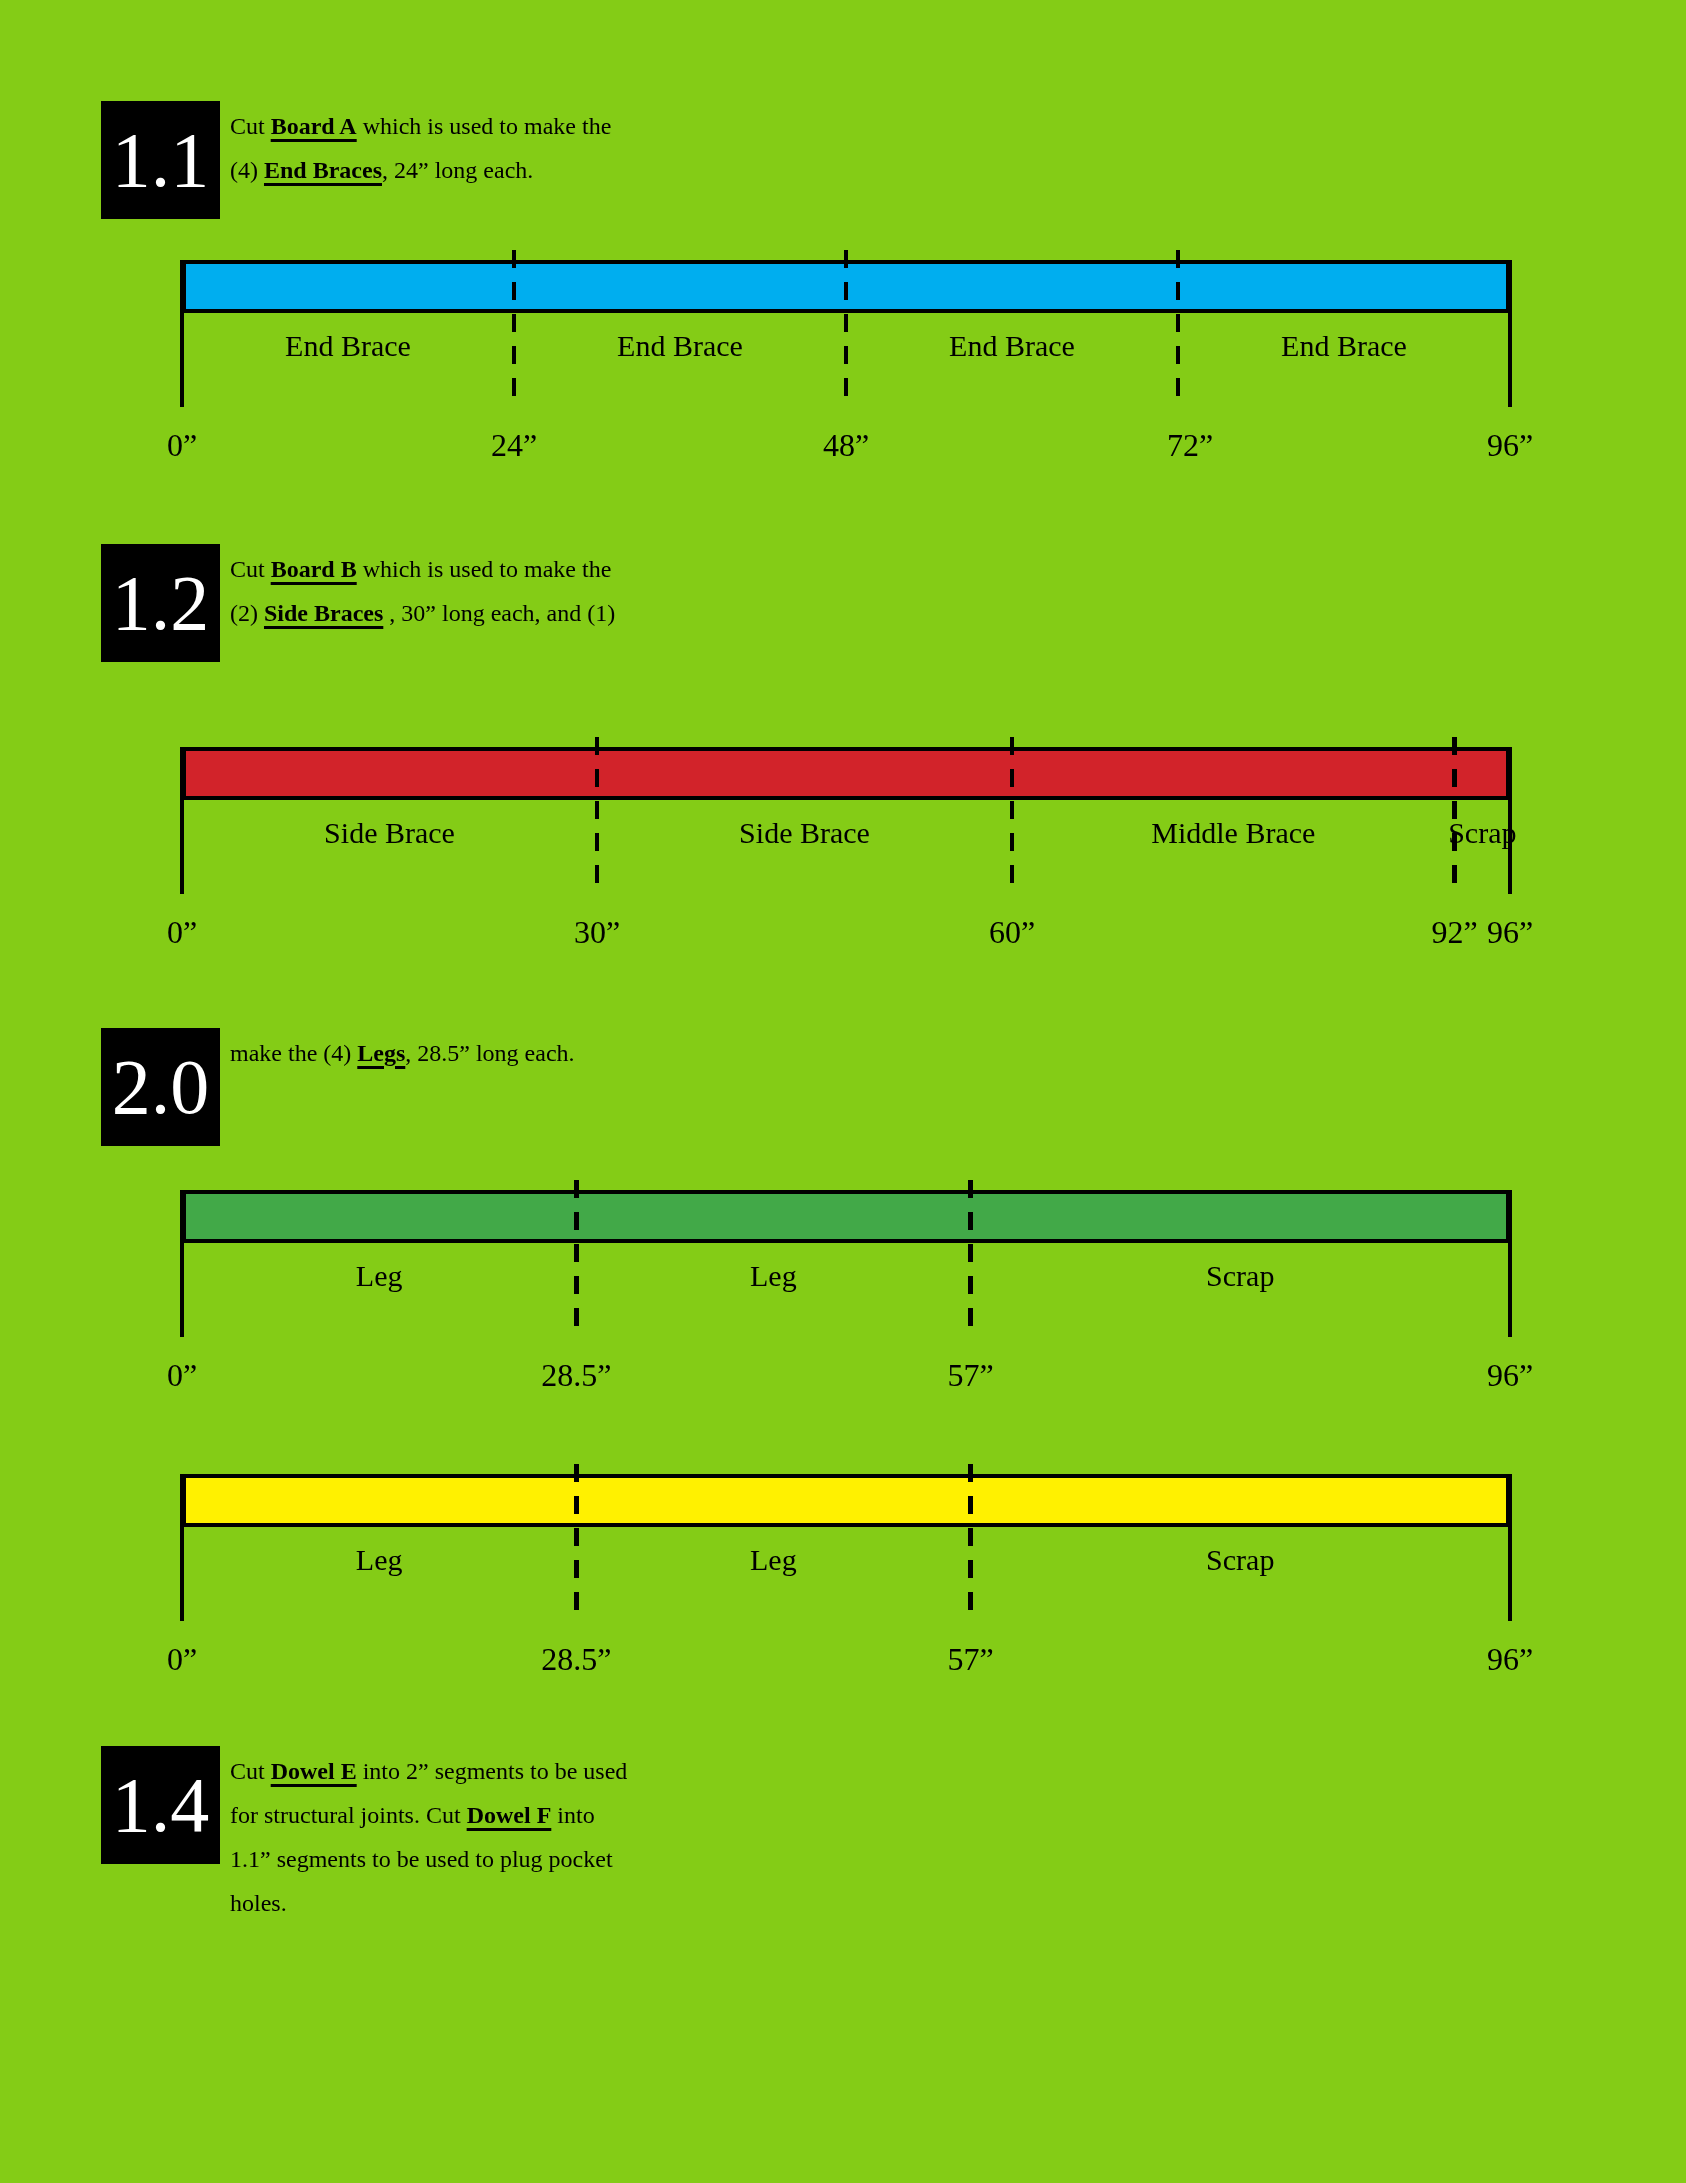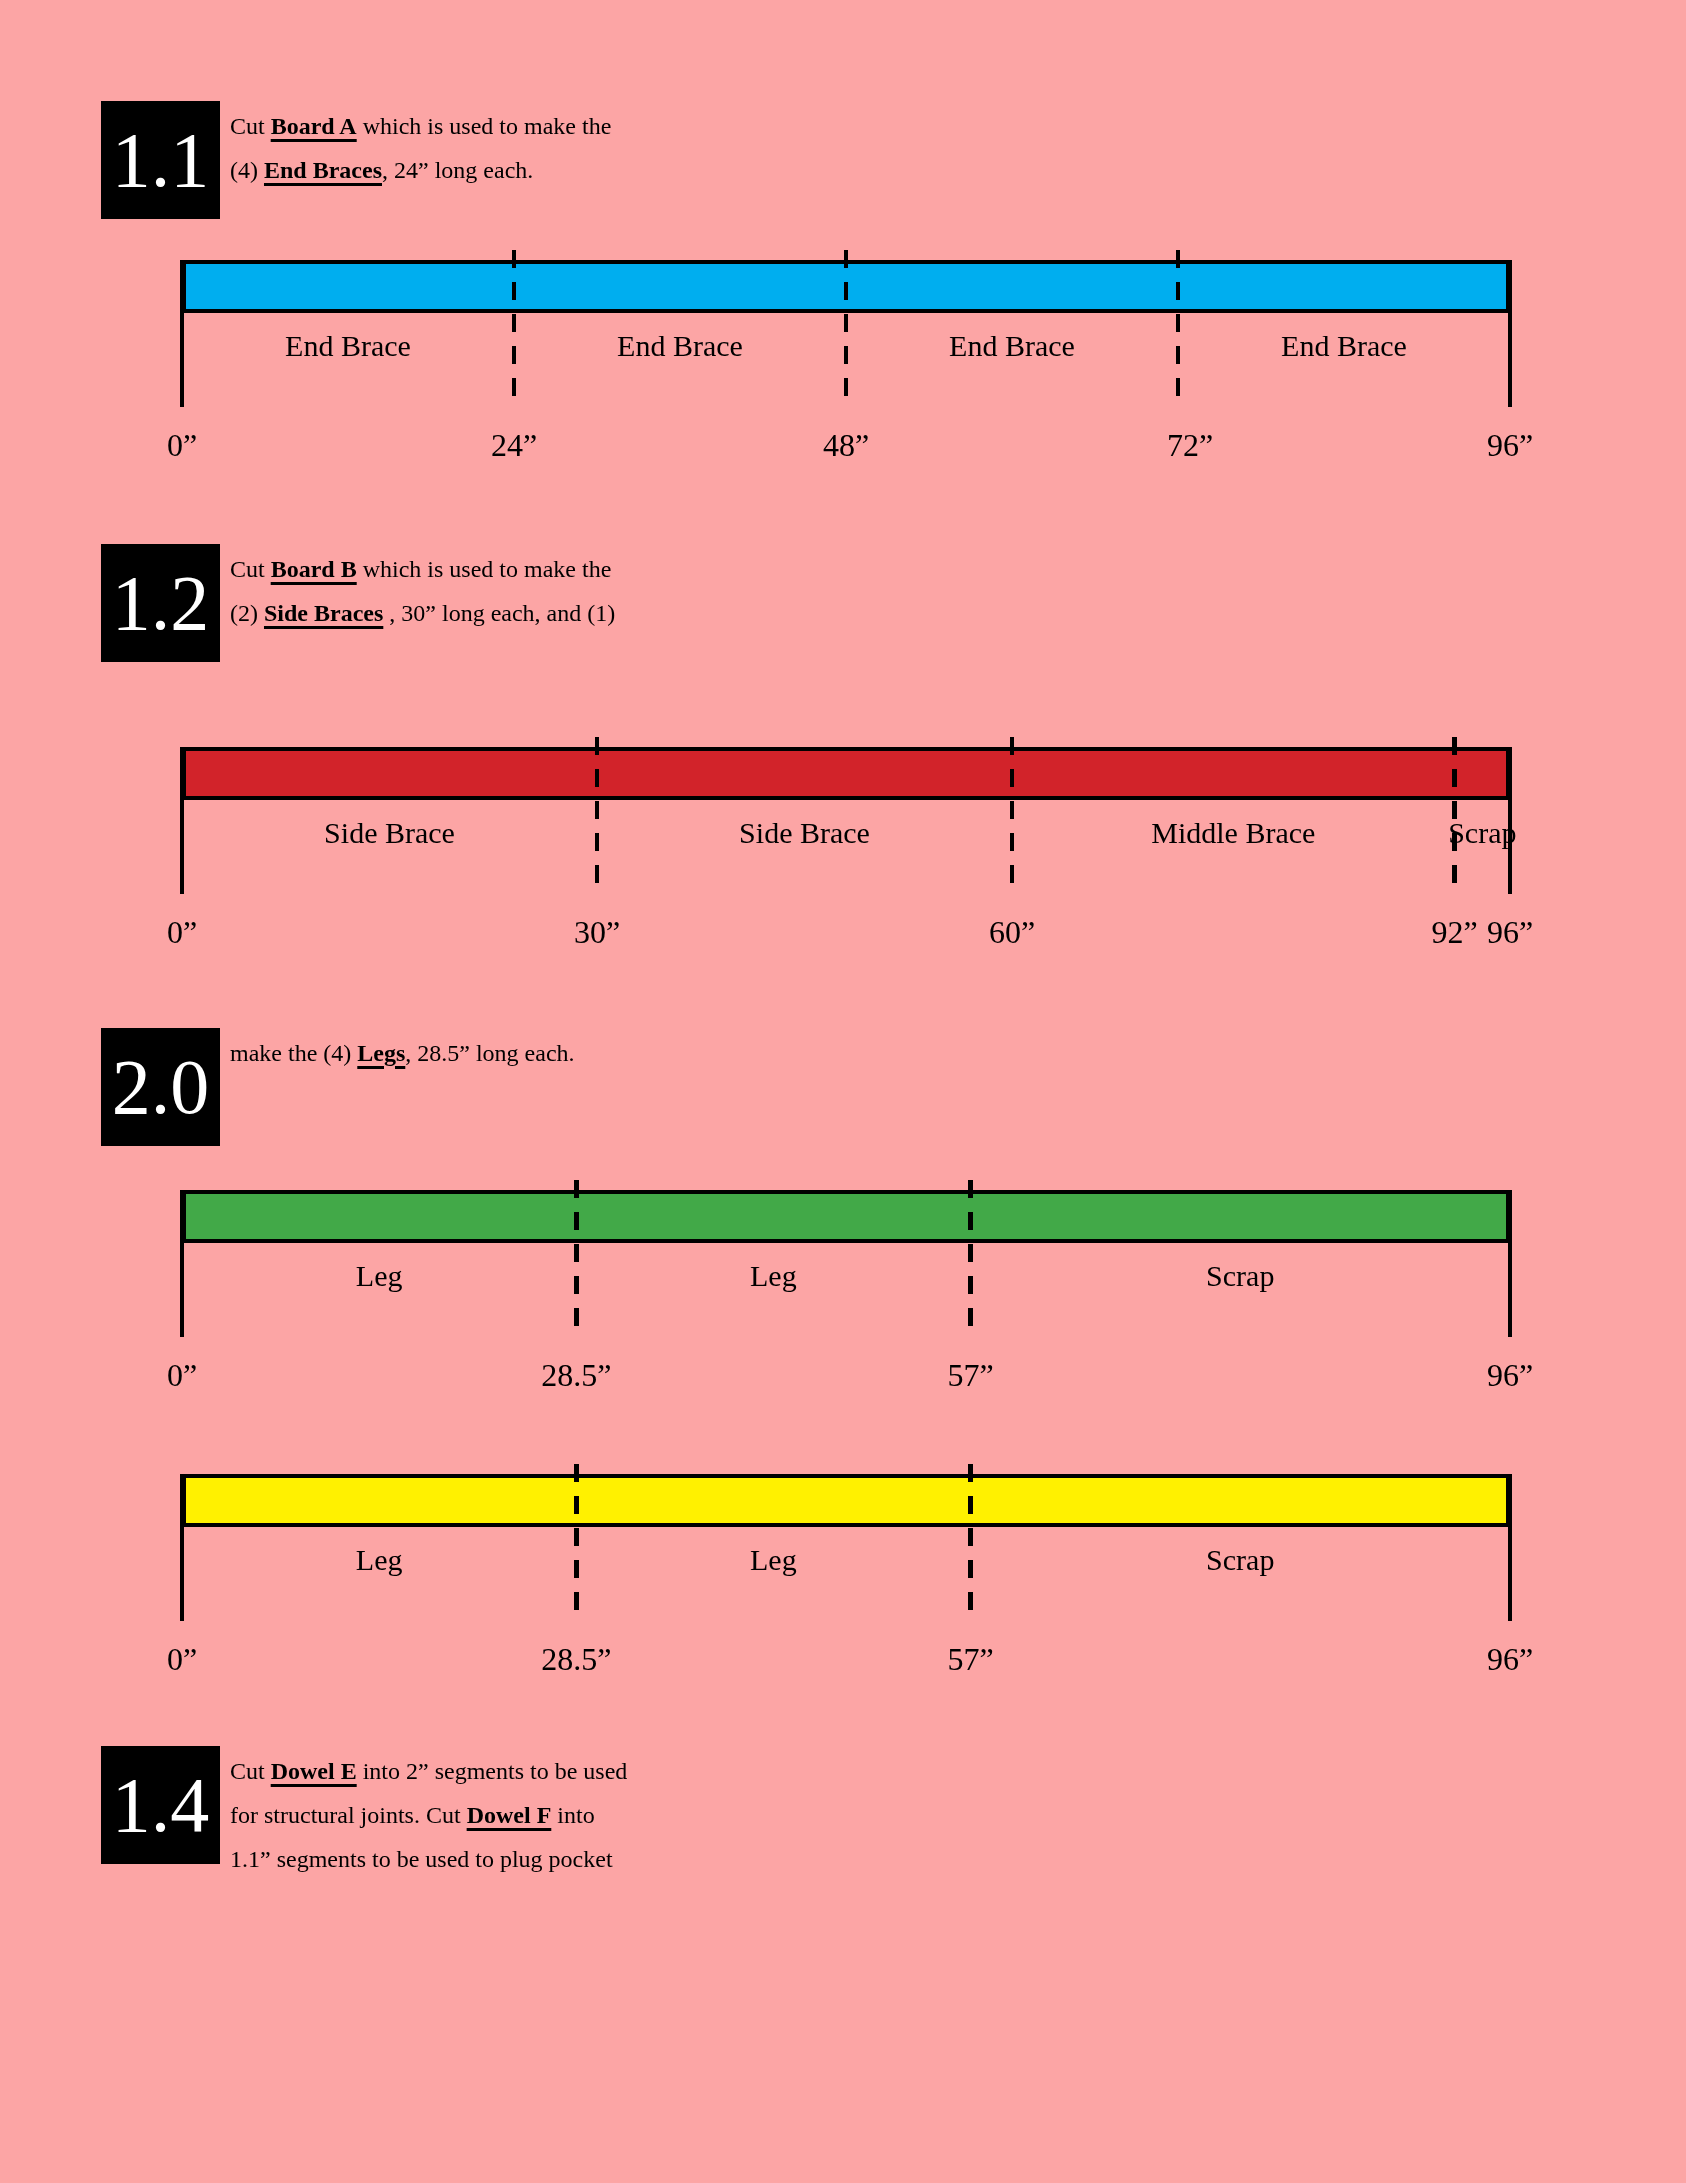--- a/index.html
+++ b/index.html
@@ -1,16 +1,16 @@
 <!DOCTYPE html>
 <html style="font-size:10.6px"><head>
 <meta charset="utf-8">
 <style>
   html,body{margin:0;padding:0;background:#fff;}
-  .page{position:relative;width:1687px;height:2183px;background:#fca5a5;
+  .page{position:relative;width:1687px;height:2183px;background:#84cc16;
         font-family:"Liberation Serif", serif;color:#000;overflow:hidden;}
 
   
   .header{position:absolute;left:101px;display:flex;gap:10px;align-items:flex-start;}
   .stepbox{width:119px;height:118px;background:#000;color:#fff;flex:0 0 auto;
            display:flex;align-items:center;justify-content:center;
            font-size:78px;line-height:1;}
   .instr{padding-top:2.6px;font-size:24px;line-height:44px;white-space:nowrap;}
   .bseg{font-weight:700;text-decoration:underline;
         text-decoration-thickness:2.6px;text-underline-offset:5.3px;}
@@ -128,17 +128,18 @@
     </div>
 
   <section class="header" style="top:1746px">
     <div class="stepbox">
       <span>1.4</span>
     </div>
     <div class="instr">
       <div><span>Cut </span><span class="bseg">Dowel E</span><span> into 2” segments to be used</span></div>
       <div><span>for structural joints. Cut </span><span class="bseg">Dowel F</span><span> into</span></div>
       <div><span>1.1” segments to be used to plug pocket</span></div>
+      <div><span>holes.</span></div>
     </div>
   </section>
 
 </div>
 
 
 </body></html>

